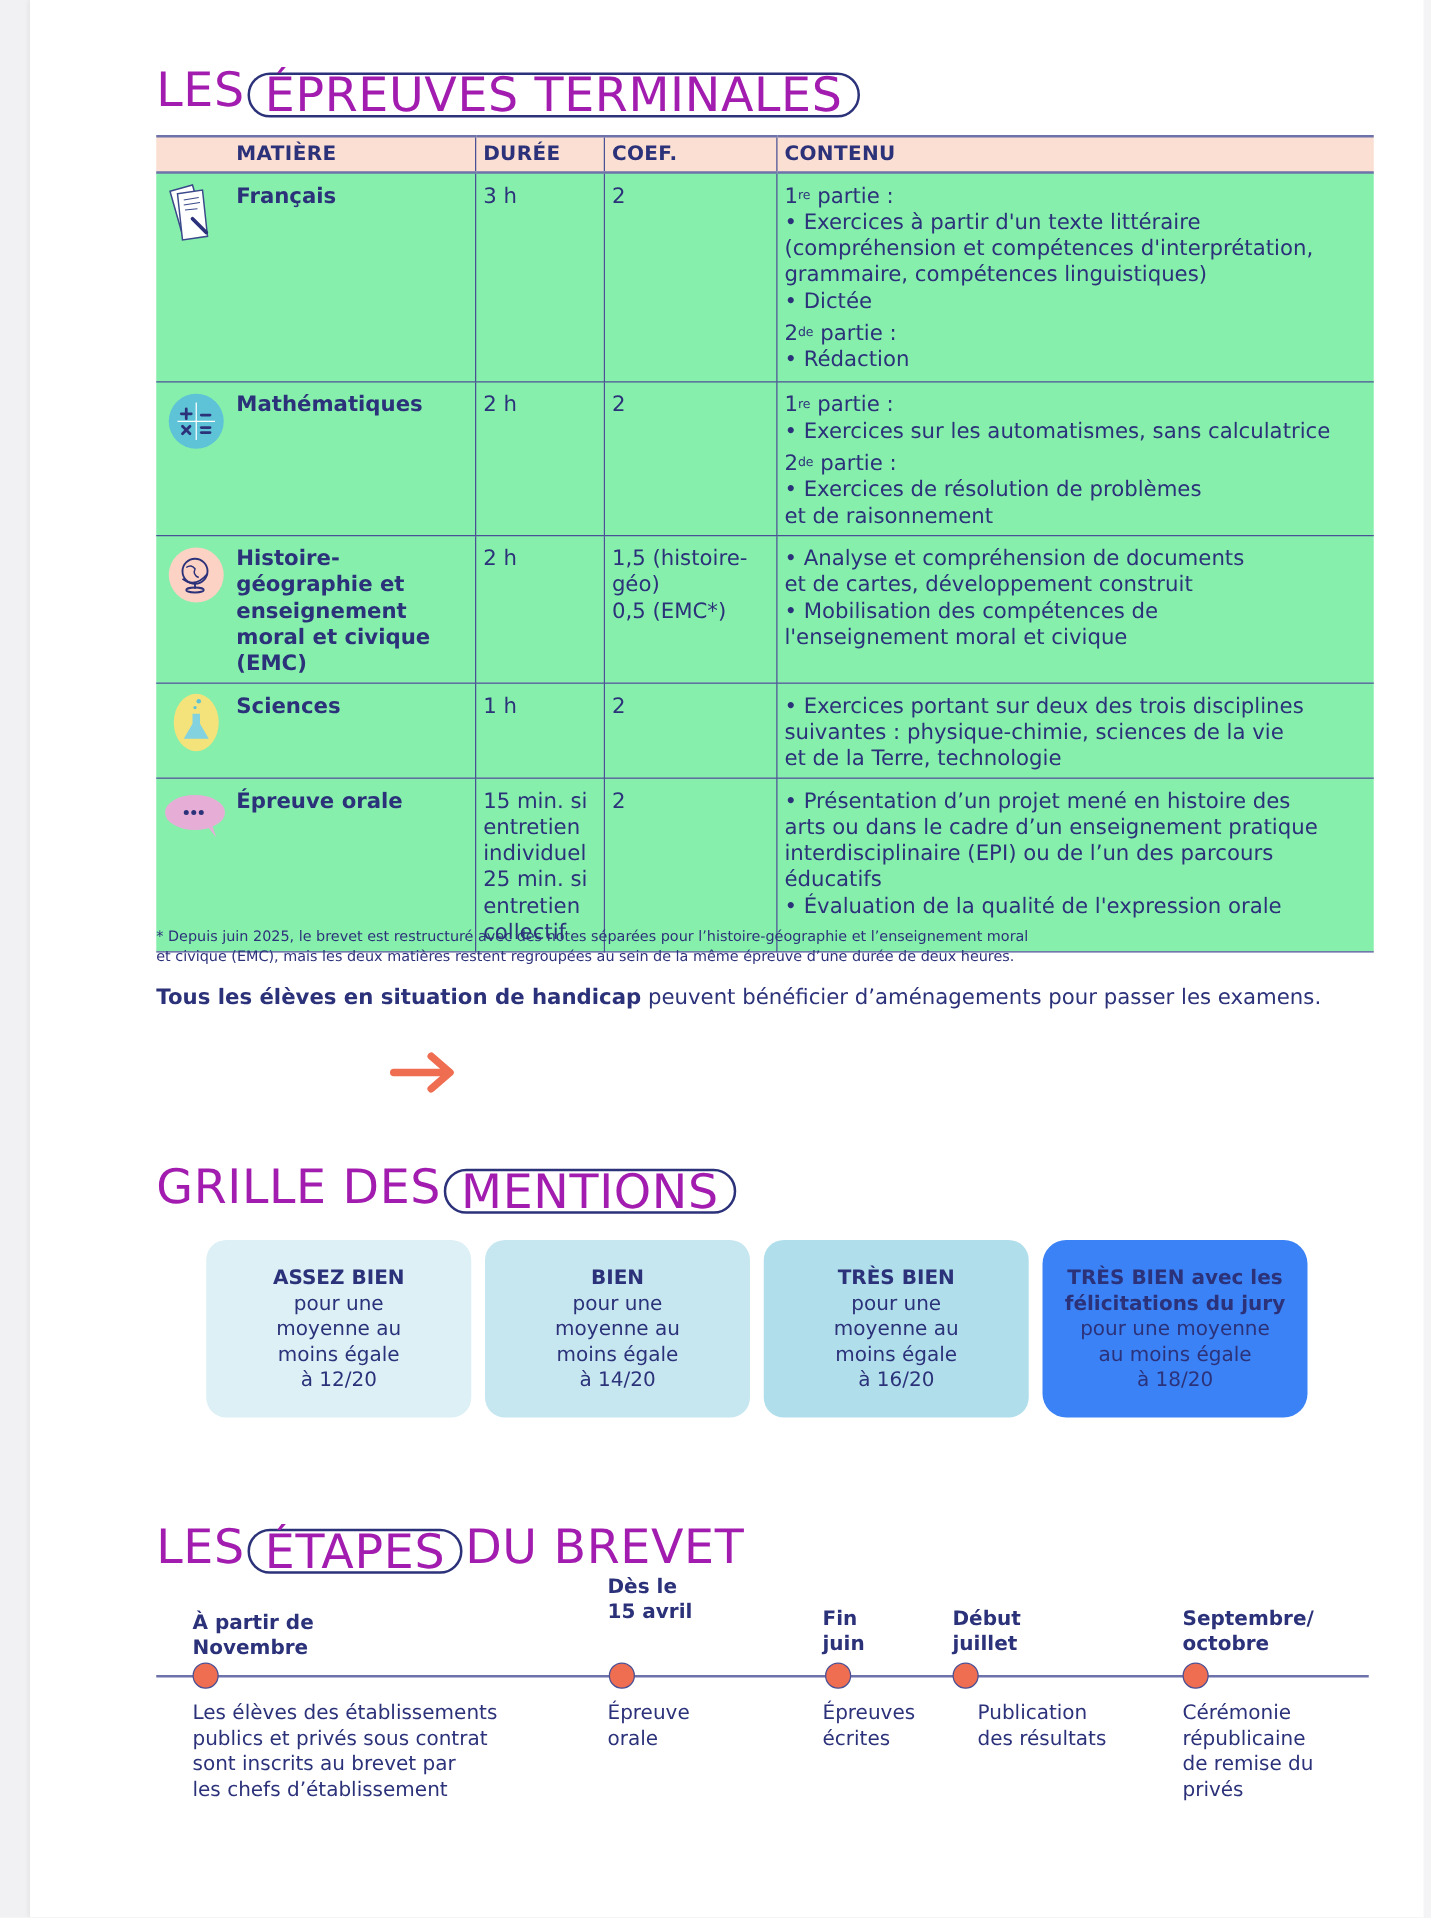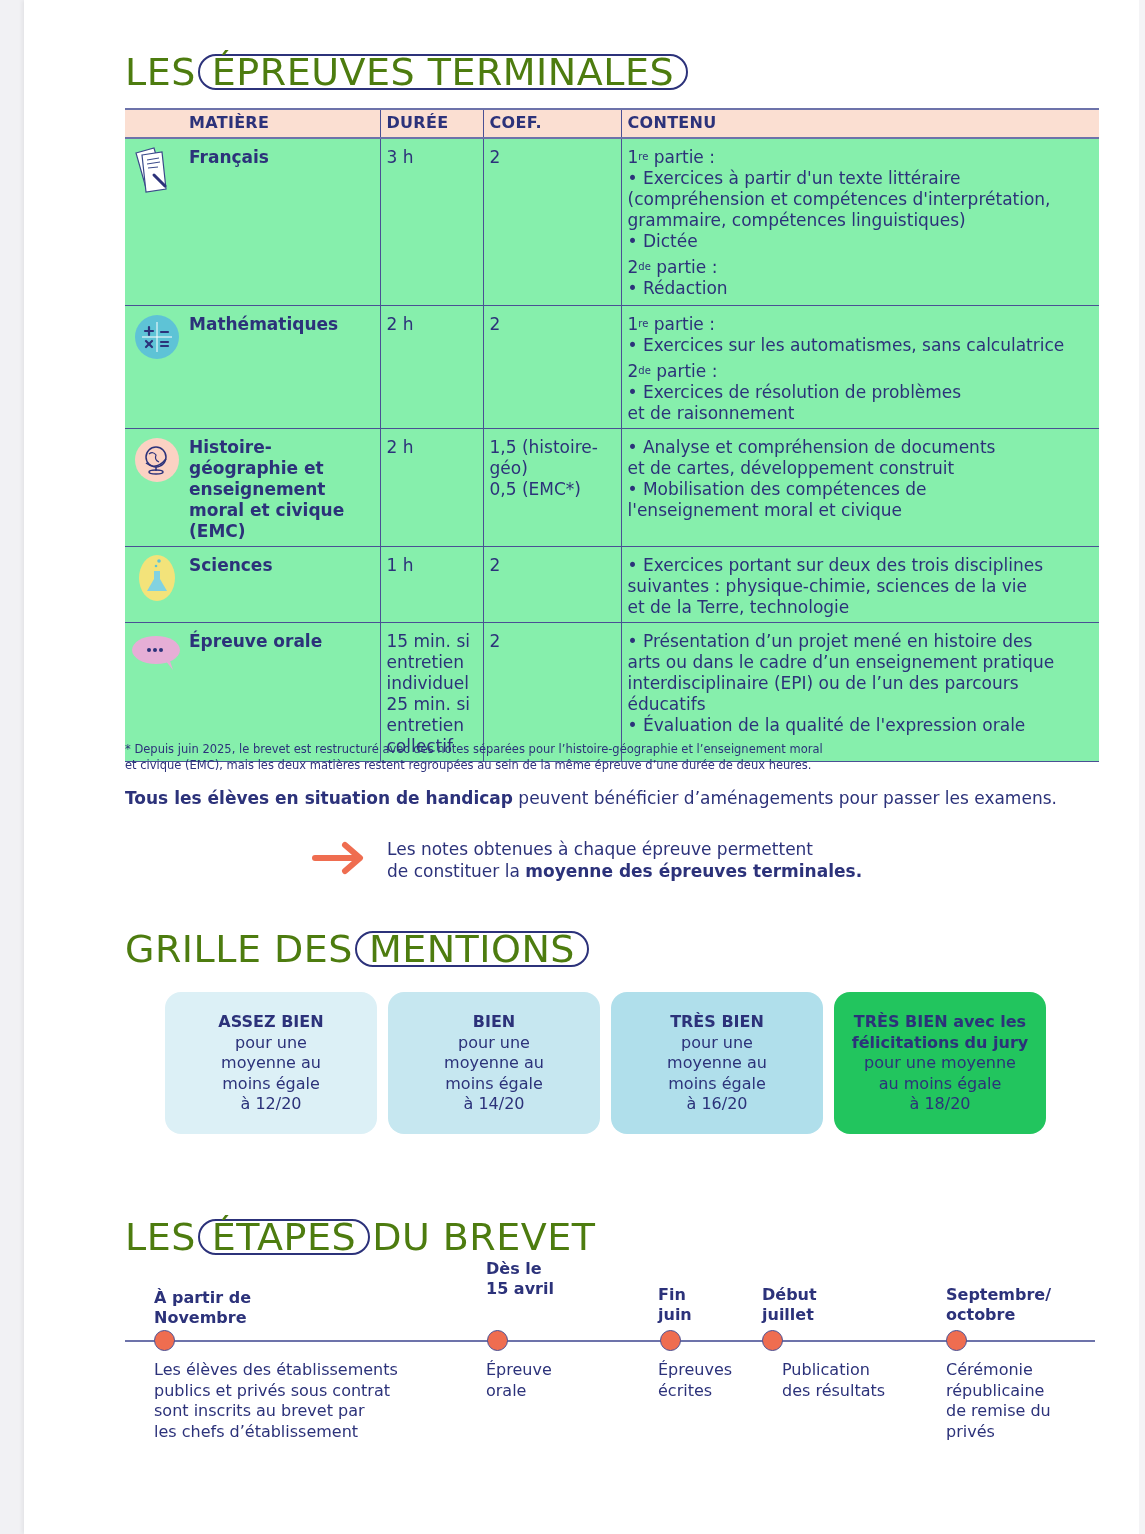--- a/index.html
+++ b/index.html
@@ -1,21 +1,21 @@
 <!DOCTYPE html>
 <html><head>
 <meta charset="utf-8">
 <style>
   * { box-sizing: border-box; margin: 0; padding: 0; }
   html, body { width: 1145px; height: 1534px; background: #f1f1f4; overflow: hidden; }
   body { font-family: "DejaVu Sans", sans-serif; color: #2c327a; position: relative; }
   .page { position: absolute; left: 24px; top: 0; width: 1115px; height: 1534px; background: #ffffff; box-shadow: -2px 0 4px rgba(0,0,0,0.06); }
   .right-strip { position: absolute; right: 0; top: 0; width: 6px; height: 1534px; background: #f4f4f6; }
 
-  .section-title { position: absolute; left: 101px; font-family: "DejaVu Sans", sans-serif; font-weight: 400; color: #4d7c0f; font-size: 38px; letter-spacing: 0.5px; white-space: nowrap; display: flex; align-items: center; }
+  .section-title { position: absolute; left: 101px; font-family: "DejaVu Sans", sans-serif; font-weight: 400; color: #a21caf; font-size: 38px; letter-spacing: 0.5px; white-space: nowrap; display: flex; align-items: flex-end; }
   .section-title .pill { border: 2px solid #2c327a; border-radius: 30px; padding: 0 12px; margin: 0 2px; line-height: 40px; height: 36px; display: inline-flex; align-items: center; }
   .t1 { top: 50px; }
   .t2 { top: 927px; }
   .t3 { top: 1215px; }
 
   table.exams { position: absolute; left: 101px; top: 108px; width: 974px; border-collapse: collapse; table-layout: fixed; font-size: 17px; }
   table.exams th { background: #fbdfd2; color: #2c327a; text-align: left; font-weight: 700; font-size: 16px; padding: 0 6px 3px 6px; border-left: 1.5px solid #4a5094; border-right: 1.5px solid #4a5094; border-top: 2px solid #6d73aa; border-bottom: 2px solid #6d73aa; height: 29px; letter-spacing: 0.3px; }
   table.exams th:first-child { border-left: none; padding-left: 64px; }
   table.exams th:last-child { border-right: none; }
   table.exams td { background: #86efac; vertical-align: top; padding: 8px 6px 4px 6px; border: 1.5px solid #4a5094; line-height: 21px; font-size: 17px; color: #2c327a; }
@@ -35,21 +35,21 @@
   .arrow-box .arrow { width: 56px; height: 36px; margin-right: 20px; margin-top: 2px; }
   .arrow-box .txt { font-size: 17px; line-height: 22px; color: #2c327a; }
   .arrow-box .txt b { font-weight: 700; }
 
   .mentions { position: absolute; left: 141px; top: 992px; display: flex; gap: 11px; }
   .mention { width: 212px; height: 142px; border-radius: 16px; text-align: center; padding-top: 20px; font-size: 16px; line-height: 20.5px; color: #2c327a; }
   .mention .m-title { font-weight: 700; display: block; }
   .m1 { background: #dcf0f6; }
   .m2 { background: #c6e7f0; }
   .m3 { background: #b0dfeb; }
-  .m4 { background: #22c55e; }
+  .m4 { background: #3b82f6; border-radius: 19px; }
 
   .timeline-line { position: absolute; left: 101px; top: 1340px; width: 970px; height: 2px; background: #6d73aa; }
   .step { position: absolute; }
   .step .when { position: absolute; top: 0; font-weight: 700; font-size: 16px; line-height: 20px; white-space: nowrap; color: #2c327a; }
   .step .dot { position: absolute; width: 21px; height: 21px; border-radius: 50%; background: #ef6d50; border: 1.5px solid #4a5094; }
   .step .what { position: absolute; font-size: 16px; line-height: 20.5px; white-space: nowrap; color: #2c327a; }
 </style>
 </head>
 <body>
 
@@ -255,24 +255,20 @@
 
   <div class="handicap">
     <b>Tous les élèves en situation de handicap</b><span> peuvent bénéficier d’aménagements pour passer les examens.</span>
   </div>
 
   <div class="arrow-box">
     <svg class="arrow" viewBox="0 0 56 36">
       <line x1="4" y1="18" x2="48" y2="18" stroke="#ef6d50" stroke-width="6" stroke-linecap="round"></line>
       <polyline points="34,5 49,18 34,31" fill="none" stroke="#ef6d50" stroke-width="6" stroke-linecap="round" stroke-linejoin="round"></polyline>
     </svg>
-    <div class="txt">
-      <div>Les notes obtenues à chaque épreuve permettent</div>
-      <div><span>de constituer la </span><b>moyenne des épreuves terminales.</b></div>
-    </div>
   </div>
 
   <h1 class="section-title t2">
     <span>GRILLE DES</span>
     <span class="pill">MENTIONS</span>
   </h1>
 
   <div class="mentions">
     <div class="mention m1">
         <span class="m-title">ASSEZ BIEN</span>

